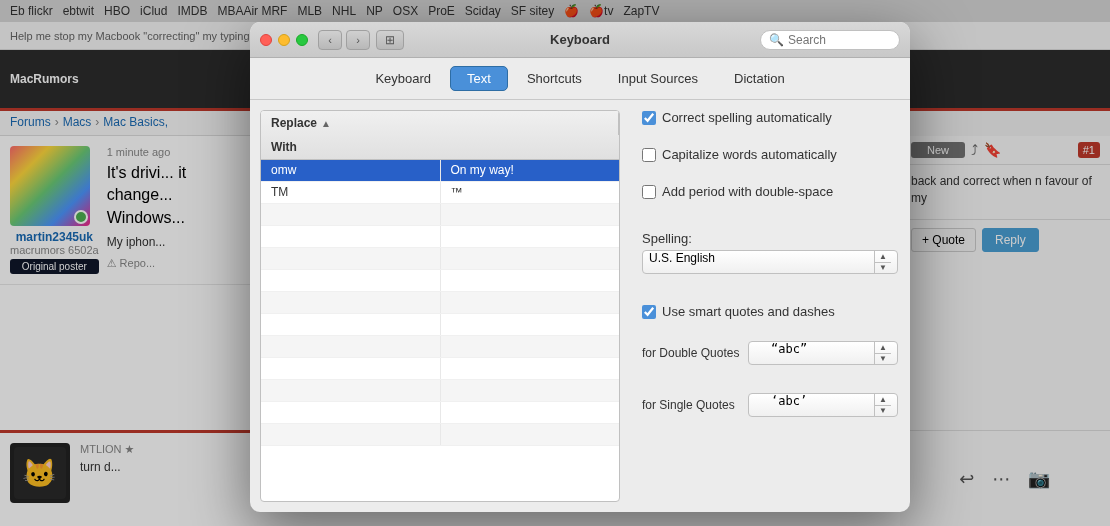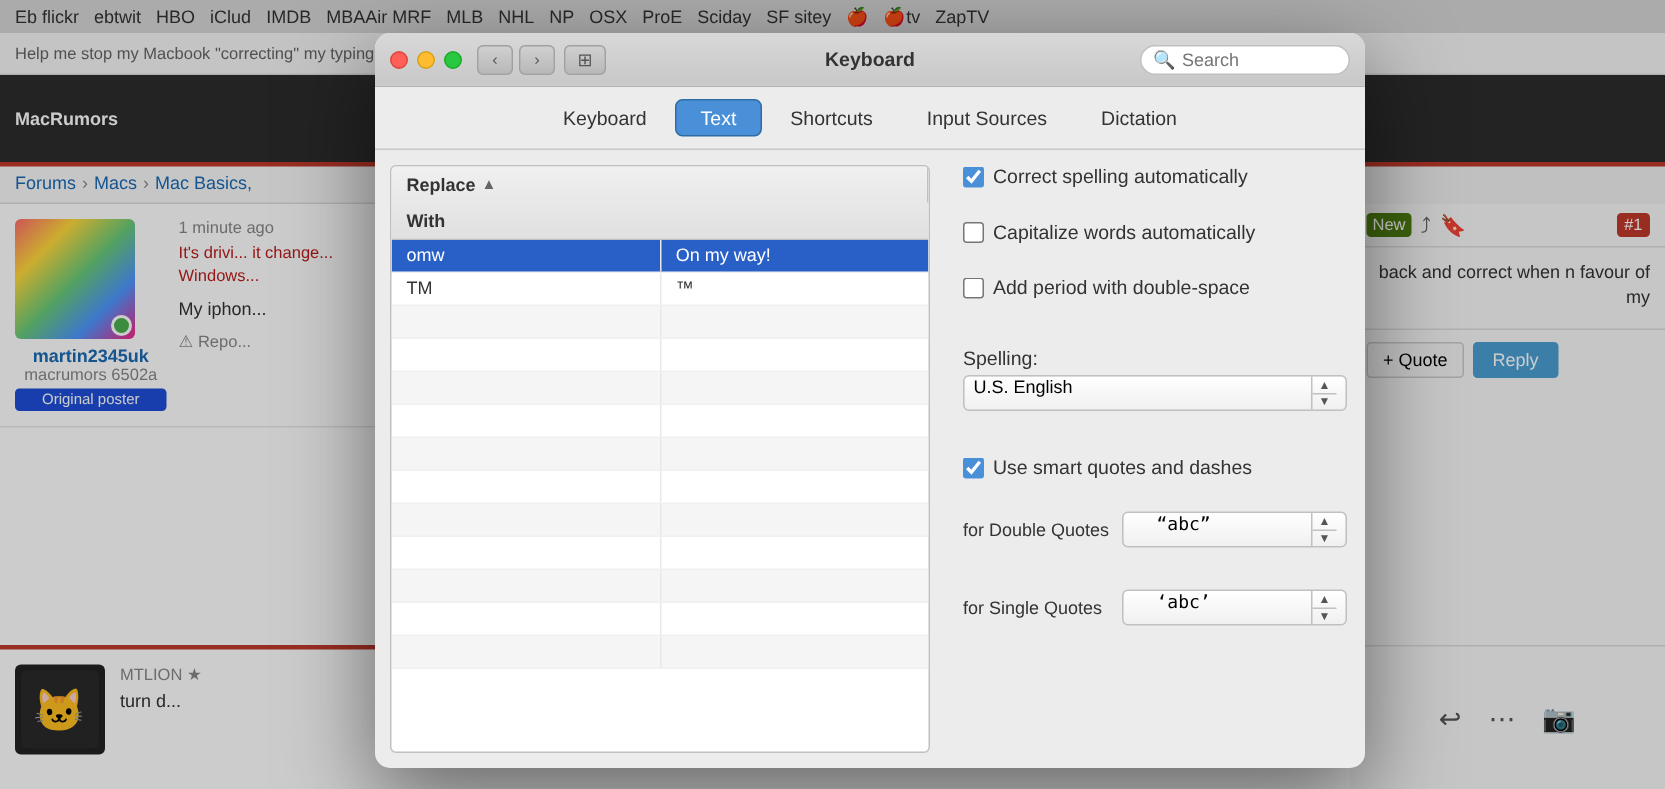--- a/index.html
+++ b/index.html
@@ -104,24 +104,24 @@
     }
 
     .post-toolbar {
       display: flex;
       align-items: center;
       gap: 6px;
       padding: 6px 10px;
       border-bottom: 1px solid #ddd;
     }
     .new-badge {
-      background: #4d7c0f;
+      background: #737373;
       color: white;
       font-size: 11px;
-      padding: 2px 4px;
+      padding: 2px 16px;
       border-radius: 3px;
     }
     .share-icon-btn, .bookmark-icon-btn {
       background: none;
       border: none;
       cursor: pointer;
       font-size: 14px;
       color: #666;
     }
     .post-number {
@@ -131,21 +131,20 @@
       padding: 2px 5px;
       border-radius: 3px;
       margin-left: auto;
     }
 
     .post-reply-text {
       font-size: 12px;
       color: #333;
       padding: 8px 10px;
       line-height: 1.4;
-      text-align: right;
     }
 
     .reply-actions {
       display: flex;
       gap: 6px;
       padding: 8px 10px;
       border-top: 1px solid #ddd;
       margin-top: 4px;
     }
     .quote-btn {
@@ -526,25 +525,25 @@
 <div class="accent-line"></div>
 
 <div class="forum-content" style="top:136px;height:294px;">
   <div style="display:flex;gap:8px;padding:10px;border-bottom:1px solid #e8e8e8;">
     <div style="text-align:center;flex-shrink:0;">
       <div style="width:80px;height:80px;border-radius:4px;background:linear-gradient(135deg,#ff6b6b,#ffd93d,#6bcb77,#4d96ff,#f72585);position:relative;margin-bottom:4px;">
         <div style="position:absolute;bottom:2px;right:2px;width:14px;height:14px;background:#4CAF50;border-radius:50%;border:2px solid #fff;"></div>
       </div>
       <div style="font-size:12px;font-weight:bold;color:#1a6bb5;">martin2345uk</div>
       <div style="font-size:11px;color:#888;">macrumors 6502a</div>
-      <div style="background:#1d4ed8;color:white;font-size:10px;padding:2px 18px;border-radius:3px;margin-top:3px;">Original poster</div>
+      <div style="background:#0f172a;color:white;font-size:10px;padding:2px 6px;border-radius:3px;margin-top:3px;">Original poster</div>
     </div>
     <div style="flex:1;min-width:0;">
       <div style="font-size:11px;color:#888;margin-bottom:4px;">1 minute ago</div>
-      <div style="font-size:11px;color:#b91c1c;line-height:1.4;">It's drivi... it change... Windows...</div>
+      <div style="font-size:16px;color:#000000;line-height:1.4;">It's drivi... it change... Windows...</div>
       <div style="font-size:12px;color:#333;margin-top:6px;">My iphon...</div>
       <div style="font-size:11px;color:#888;margin-top:8px;">⚠ <span>Repo...</span></div>
     </div>
   </div>
 </div>
 
 <div style="position:absolute;top:430px;left:0;width:900px;height:96px;background:#fff;border-top:3px solid #c0392b;display:flex;align-items:flex-start;padding:10px;gap:10px;">
   <div style="width:60px;height:60px;border-radius:4px;background:#222;flex-shrink:0;display:flex;align-items:center;justify-content:center;overflow:hidden;">
     <div style="width:52px;height:52px;background:#2a2a2a;border-radius:4px;display:flex;align-items:center;justify-content:center;font-size:28px;">🐱</div>
   </div>

